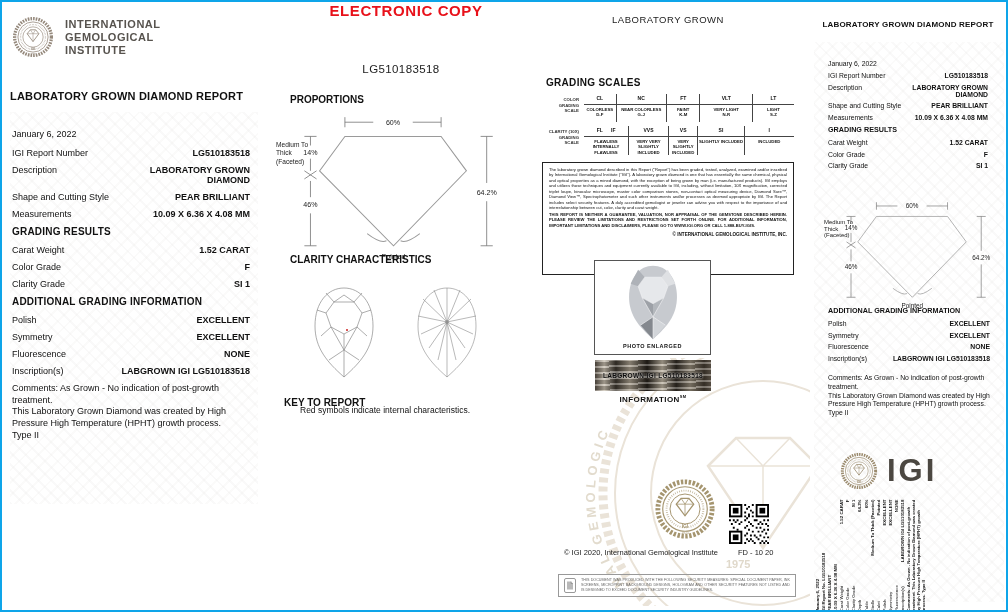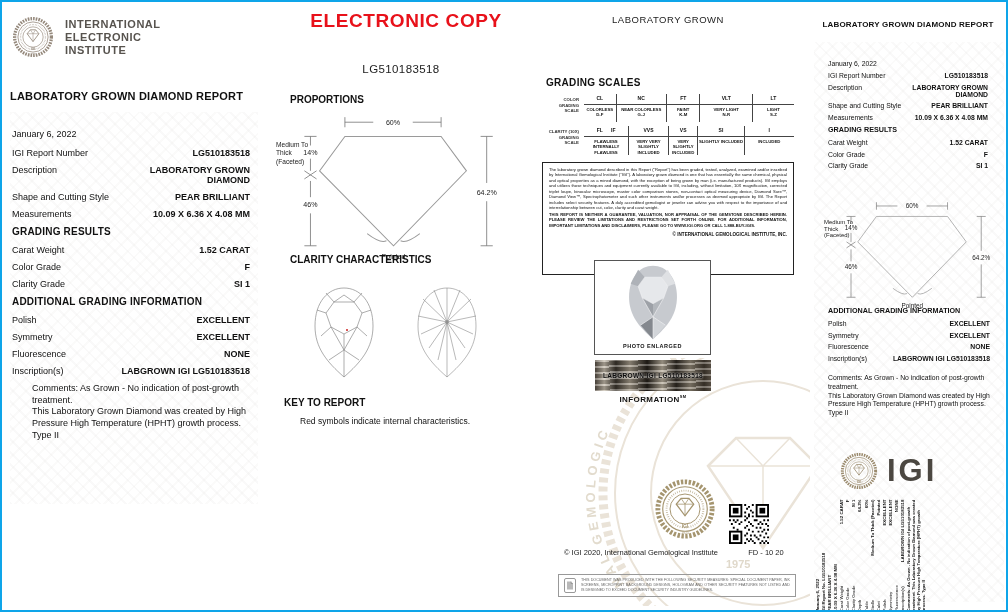--- a/index.html
+++ b/index.html
@@ -24,31 +24,31 @@
   .brand-name div{font-size:11px;font-weight:700;letter-spacing:.5px;color:#57534e;line-height:13px;}
   
   .l-title{left:8px;top:88px;font-size:11px;font-weight:700;letter-spacing:.2px;}
   .l-wm{left:8px;top:110px;width:248px;height:392px;}
   .l-body{left:10px;top:127px;width:238px;}
   .date9{font-size:9px;margin-bottom:9px;}
   .crow{display:flex;justify-content:space-between;gap:8px;margin-bottom:7px;}
   .crow .lbl{font-size:9px;}
   .crow .val{font-size:9px;font-weight:700;text-align:right;white-space:pre-line;}
   .lh{font-size:10px;font-weight:700;letter-spacing:.2px;margin:3px 0 8px 0;}
-  .comments{font-size:9px;line-height:1.3;white-space:pre-line;margin-top:4px;margin-left:20px;}
-  
-  .m-electronic{left:270px;top:8px;width:268px;text-align:center;font-size:19px;font-weight:700;letter-spacing:.6px;}
+  .comments{font-size:9px;line-height:1.3;white-space:pre-line;margin-top:4px;}
+  
+  .m-electronic{left:270px;top:0;width:268px;text-align:center;font-size:15px;font-weight:700;letter-spacing:.6px;}
   .m-repnum{left:270px;top:61px;width:258px;text-align:center;font-size:11.5px;letter-spacing:.4px;color:#222;}
   .m-prop-h{left:288px;top:92px;font-size:10px;font-weight:700;}
   .m-prop-svg{left:272px;top:104px;}
   .m-clarity-h{left:288px;top:252px;font-size:10px;font-weight:700;}
   .pear1{left:311px;top:284px;}
   .pear2{left:414px;top:284px;}
   .m-key-h{left:282px;top:395px;font-size:10px;font-weight:700;}
-  .m-key-lines{left:298px;top:412px;font-size:8.5px;line-height:14px;}
+  .m-key-lines{left:298px;top:401px;font-size:8.5px;line-height:14px;}
   .m-web{left:300px;top:572px;width:220px;text-align:center;font-size:10.5px;font-weight:700;}
   
   .r-title2{left:540px;top:12px;width:252px;text-align:center;font-size:9.5px;letter-spacing:.5px;line-height:11px;color:#222;}
   .g-scales-h{left:544px;top:75px;font-size:10px;font-weight:700;letter-spacing:.3px;}
   .scale{left:540px;width:252px;display:flex;}
   .scale-color{top:92px;}
   .scale-clarity{top:124px;}
   .scale-label{width:42px;box-sizing:border-box;padding:3px 5px 0 0;text-align:right;}
   .scale-label div{font-size:4.3px;font-weight:700;line-height:1.3;color:#333;}
   .scale-body{flex:1;display:flex;}
@@ -66,21 +66,21 @@
     background:linear-gradient(90deg,#5a5248,#c9c0b0 8%,#3a342c 18%,#a99f8e 30%,#241f19 45%,#bdb3a1 58%,#2e2922 70%,#958b7a 82%,#423a30 94%,#6b6154);
     display:flex;align-items:center;justify-content:center;}
   .laser-streaks{position:absolute;inset:0;background:repeating-linear-gradient(178deg, rgba(255,255,255,.28) 0 2px, rgba(0,0,0,.22) 2px 6px);}
   .laser-text{position:relative;font-size:6.5px;font-weight:700;color:#0d0d0d;text-shadow:0 0 2px rgba(255,255,255,.9);letter-spacing:.3px;}
   .laser-label{left:593px;top:392px;width:116px;text-align:center;font-size:8px;font-weight:700;letter-spacing:.4px;}
   .laser-label sup{font-size:4px;}
   .big-wm{left:556px;top:356px;}
   .gold-seal{left:652px;top:476px;}
   .qr{left:727px;top:502px;}
   .foot-copy{left:562px;top:546px;font-size:7.5px;color:#222;}
-  .foot-code{left:736px;top:546px;width:56px;text-align:center;font-size:7.5px;color:#222;}
+  .foot-code{left:736px;top:546px;width:56px;text-align:left;font-size:7.5px;color:#222;}
   .sec-box{left:556px;top:572px;width:238px;height:23px;border:1px solid #999;box-sizing:border-box;display:flex;align-items:center;gap:5px;padding:2px 5px;}
   .sec-text{flex:1;font-size:3.7px;line-height:1.4;color:#666;text-align:justify;}
   
   .rp-wm{left:812px;top:40px;width:190px;height:560px;}
   .rp-title{left:814px;top:18px;width:184px;text-align:center;font-size:8px;font-weight:700;letter-spacing:.2px;}
   .rp-body{left:826px;top:58px;width:160px;}
   .date7{font-size:6.8px;margin-bottom:5px;}
   .rrow{display:flex;justify-content:space-between;gap:6px;margin-bottom:4.5px;}
   .rrow .lbl{font-size:6.8px;}
   .rrow .val{font-size:6.8px;font-weight:700;text-align:right;white-space:pre-line;}
@@ -115,21 +115,21 @@
       <circle cx="32" cy="32" r="23" fill="none" stroke="currentColor" stroke-width="1.2"></circle>
       <circle cx="32" cy="32" r="19" fill="none" stroke="currentColor" stroke-width="2" stroke-dasharray=".8 1.5" opacity=".7"></circle>
       <circle cx="32" cy="32" r="15.5" fill="none" stroke="currentColor" stroke-width="1"></circle>
       <path d="M23 27l5-6h8l5 6-9 12z" fill="none" stroke="currentColor" stroke-width="1.3"></path>
       <path d="M23 27h18M28 21l4 6 4-6M32 27v12" fill="none" stroke="currentColor" stroke-width=".8"></path>
       <text x="32" y="52" font-size="5" font-weight="700" text-anchor="middle" fill="currentColor">IGI</text>
       <text x="32" y="58" font-size="3.6" text-anchor="middle" fill="currentColor">1975</text>
     </svg>
     <div class="brand-name">
       <div>INTERNATIONAL</div>
-      <div>ELECTRONIC</div>
+      <div>GEMOLOGICAL</div>
       <div>INSTITUTE</div>
     </div>
   </div>
 
   <h1 class="abs l-title" style="margin:0;">LABORATORY GROWN DIAMOND REPORT</h1>
 
   <div class="abs l-body">
     <div class="date9">January 6, 2022</div>
     <div class="crow">
       <span class="lbl">IGI Report Number</span>

